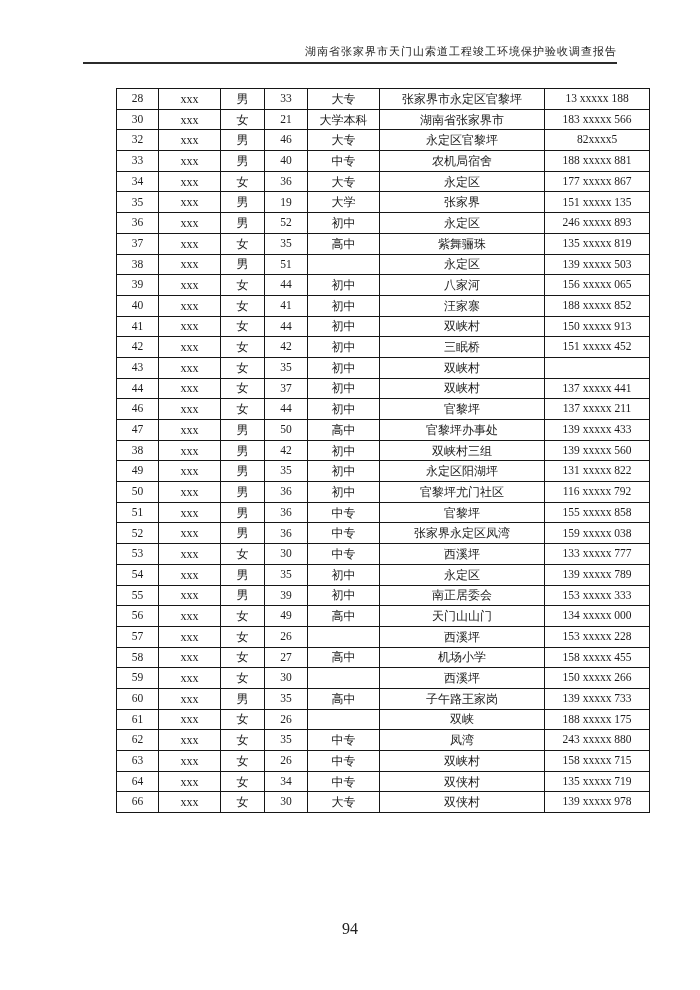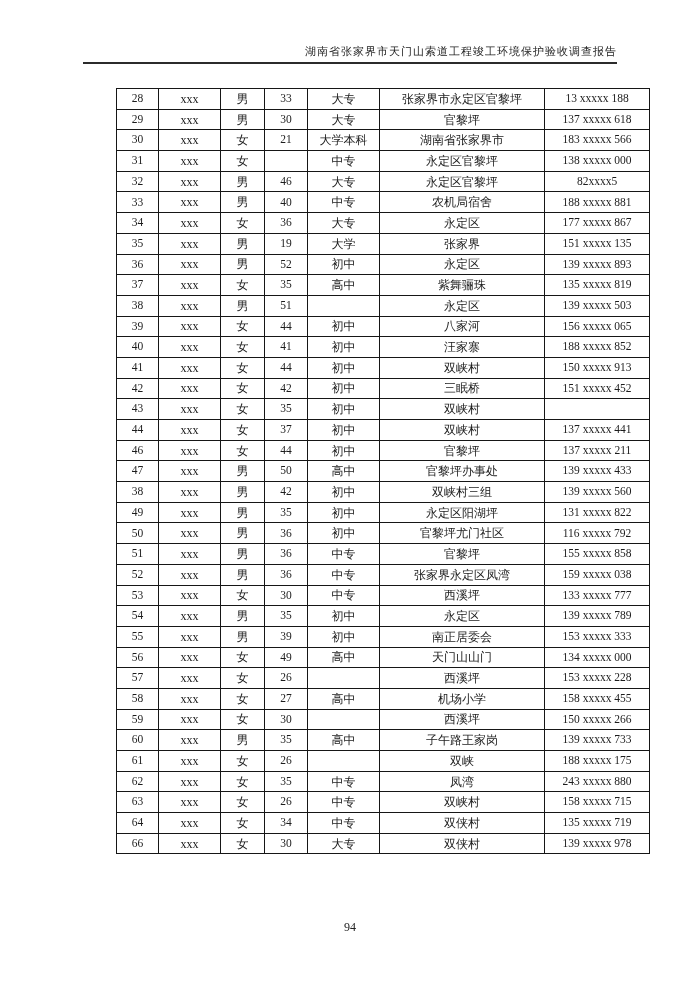--- a/index.html
+++ b/index.html
@@ -58,21 +58,21 @@
   table.respondents td.col-index,
   table.respondents td.col-age {
     font-size: 11.5px;
   }
   .page-number {
     position: absolute;
     top: 920px;
     left: 0;
     width: 700px;
     text-align: center;
-    font-size: 12px;
+    font-size: 16px;
     color: #222222;
   }
 </style>
 </head>
 <body>
 
 <div class="page">
 
   <div class="running-header">湖南省张家界市天门山索道工程竣工环境保护验收调查报告</div>
 
@@ -92,47 +92,29 @@
         <tr>
           <td class="col-index">28</td>
           <td class="col-name">xxx</td>
           <td class="col-gender">男</td>
           <td class="col-age">33</td>
           <td class="col-education">大专</td>
           <td class="col-address">张家界市永定区官黎坪</td>
           <td class="col-phone">13 xxxxx 188</td>
         </tr>
         <tr>
-          <td class="col-index">29</td>
-          <td class="col-name">xxx</td>
-          <td class="col-gender">男</td>
-          <td class="col-age">30</td>
-          <td class="col-education">大专</td>
-          <td class="col-address">官黎坪</td>
-          <td class="col-phone">137 xxxxx 618</td>
-        </tr>
-        <tr>
           <td class="col-index">30</td>
           <td class="col-name">xxx</td>
           <td class="col-gender">女</td>
           <td class="col-age">21</td>
           <td class="col-education">大学本科</td>
           <td class="col-address">湖南省张家界市</td>
           <td class="col-phone">183 xxxxx 566</td>
         </tr>
         <tr>
-          <td class="col-index">31</td>
-          <td class="col-name">xxx</td>
-          <td class="col-gender">女</td>
-          <td class="col-age"></td>
-          <td class="col-education">中专</td>
-          <td class="col-address">永定区官黎坪</td>
-          <td class="col-phone">138 xxxxx 000</td>
-        </tr>
-        <tr>
           <td class="col-index">32</td>
           <td class="col-name">xxx</td>
           <td class="col-gender">男</td>
           <td class="col-age">46</td>
           <td class="col-education">大专</td>
           <td class="col-address">永定区官黎坪</td>
           <td class="col-phone">82xxxx5</td>
         </tr>
         <tr>
           <td class="col-index">33</td>
@@ -161,21 +143,21 @@
           <td class="col-address">张家界</td>
           <td class="col-phone">151 xxxxx 135</td>
         </tr>
         <tr>
           <td class="col-index">36</td>
           <td class="col-name">xxx</td>
           <td class="col-gender">男</td>
           <td class="col-age">52</td>
           <td class="col-education">初中</td>
           <td class="col-address">永定区</td>
-          <td class="col-phone">139 xxxxx 893</td>
+          <td class="col-phone">246 xxxxx 893</td>
         </tr>
         <tr>
           <td class="col-index">37</td>
           <td class="col-name">xxx</td>
           <td class="col-gender">女</td>
           <td class="col-age">35</td>
           <td class="col-education">高中</td>
           <td class="col-address">紫舞骊珠</td>
           <td class="col-phone">135 xxxxx 819</td>
         </tr>

